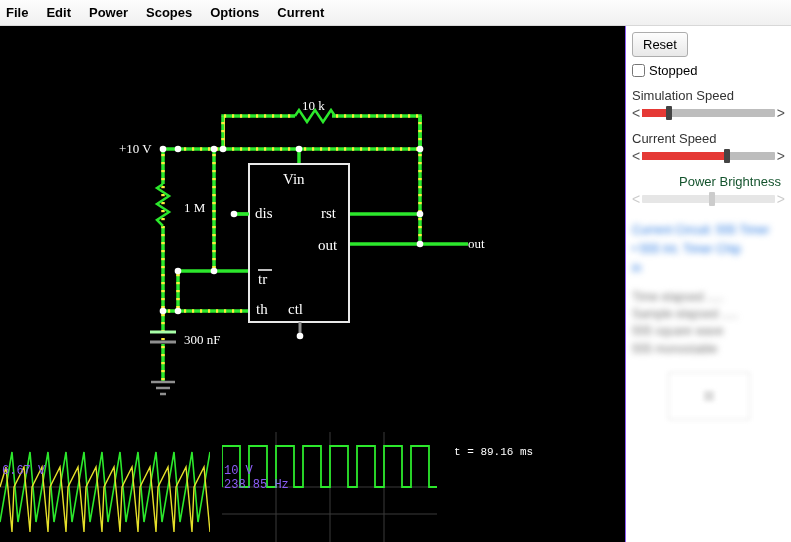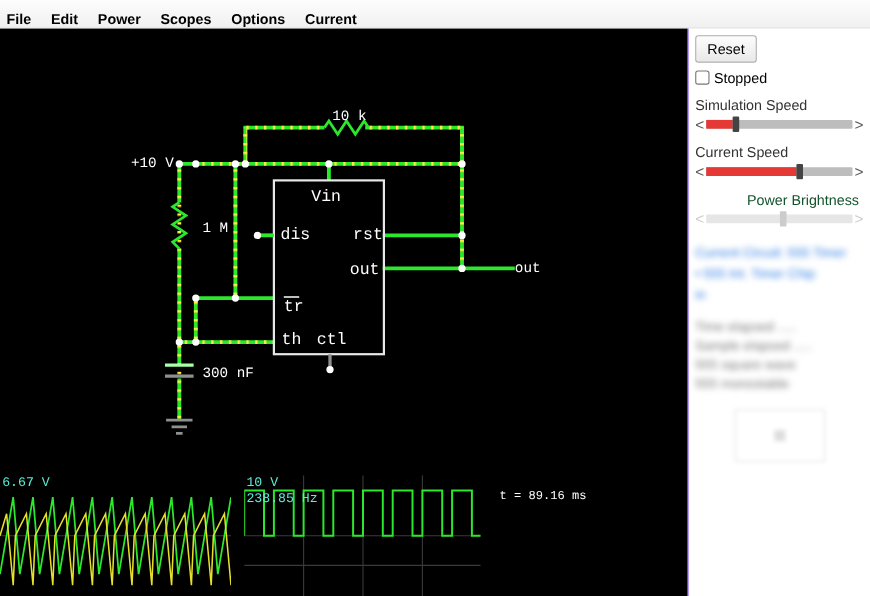--- a/index.html
+++ b/index.html
@@ -1,17 +1,17 @@
 <!DOCTYPE html>
 <html><head>
 <meta charset="utf-8">
 <style>
   * { box-sizing: border-box; margin: 0; padding: 0; }
   body { font-family: Arial, sans-serif; font-size: 12px; width: 791px; height: 542px; overflow: hidden; background: #fff; }
-  .menubar { height: 26px; background: linear-gradient(#fdfdfd,#f0f0f0); border-bottom: 1px solid #d8d8d8; display: flex; align-items: flex-end; padding: 0 6px; gap: 18px; }
+  .menubar { height: 26px; background: linear-gradient(#fdfdfd,#f0f0f0); border-bottom: 1px solid #d8d8d8; display: flex; align-items: center; padding: 0 6px; gap: 18px; }
   .menubar .item { font-weight: bold; font-size: 13px; cursor: pointer; }
   .main { display: flex; height: calc(100% - 26px); }
   .canvas-area { flex: 1; background: #000; position: relative; overflow: hidden; }
   .sidebar { width: 166px; background: #fff; border-left: 1px solid #8b5cf6; padding: 6px; }
   .btn-reset { background: linear-gradient(#fdfdfd,#e8e8e8); border: 1px solid #adadad; border-radius: 3px; padding: 4px 10px; font-size: 13px; cursor: pointer; }
   .chk-row { margin-top: 6px; display: flex; align-items: center; gap: 4px; font-size: 13px; }
   .slider-group { margin-top: 10px; }
   .slider-label { font-size: 13px; color: #333; }
   .slider-label.disabled { color: #14532d; margin-left: 47px; }
   .slider-row { display: flex; align-items: center; gap: 2px; margin-top: 2px; }
@@ -20,27 +20,27 @@
   .slider-track { flex: 1; height: 8px; background: #bdbdbd; position: relative; border-radius: 1px; }
   .slider-track.disabled { background: #e6e6e6; }
   .slider-fill { position: absolute; left: 0; top: 0; bottom: 0; background: #e53935; }
   .slider-thumb { position: absolute; top: -3px; width: 6px; height: 14px; background: #444; border-radius: 1px; }
   .link-block { margin-top: 14px; font-size: 12px; line-height: 1.6; }
   .link-block a { color: #2a7ae2; text-decoration: none; display: block; filter: blur(3px); }
   .info-block { margin-top: 10px; color: #777; font-size: 12px; line-height: 1.45; filter: blur(3px); }
   .ad-box { margin: 14px auto 0; width: 82px; height: 48px; border: 1px solid #e2e2e2; display: flex; align-items: center; justify-content: center; filter: blur(2px); }
   .ad-box .inner { width: 10px; height: 10px; background: #ddd; }
   
-  .c-label { position: absolute; color: #fff; font-family: Liberation Mono, monospace; font-size: 15px; white-space: nowrap; }
+  .c-label { position: absolute; color: #fff; font-family: Liberation Serif, serif; font-size: 15px; white-space: nowrap; }
   .c-label.small { font-size: 13px; }
   
   .scope-strip { position: absolute; left: 0; bottom: 0; height: 110px; width: 100%; }
   .scope { position: absolute; top: 0; bottom: 0; }
   .scope svg { width: 100%; height: 100%; }
-  .scope-text { position: absolute; color: #5eead4; font-family: 'Courier New', monospace; font-size: 12px; white-space: pre; }
+  .scope-text { position: absolute; color: #8b5cf6; font-family: 'Courier New', monospace; font-size: 12px; white-space: pre; margin-top: 32px; }
   .time-text { position: absolute; color: #fff; font-family: 'Courier New', monospace; font-size: 11px; }
 </style>
 </head>
 <body>
 
 <div class="menubar">
   <span class="item">File</span>
   <span class="item">Edit</span>
   <span class="item">Power</span>
   <span class="item">Scopes</span>

